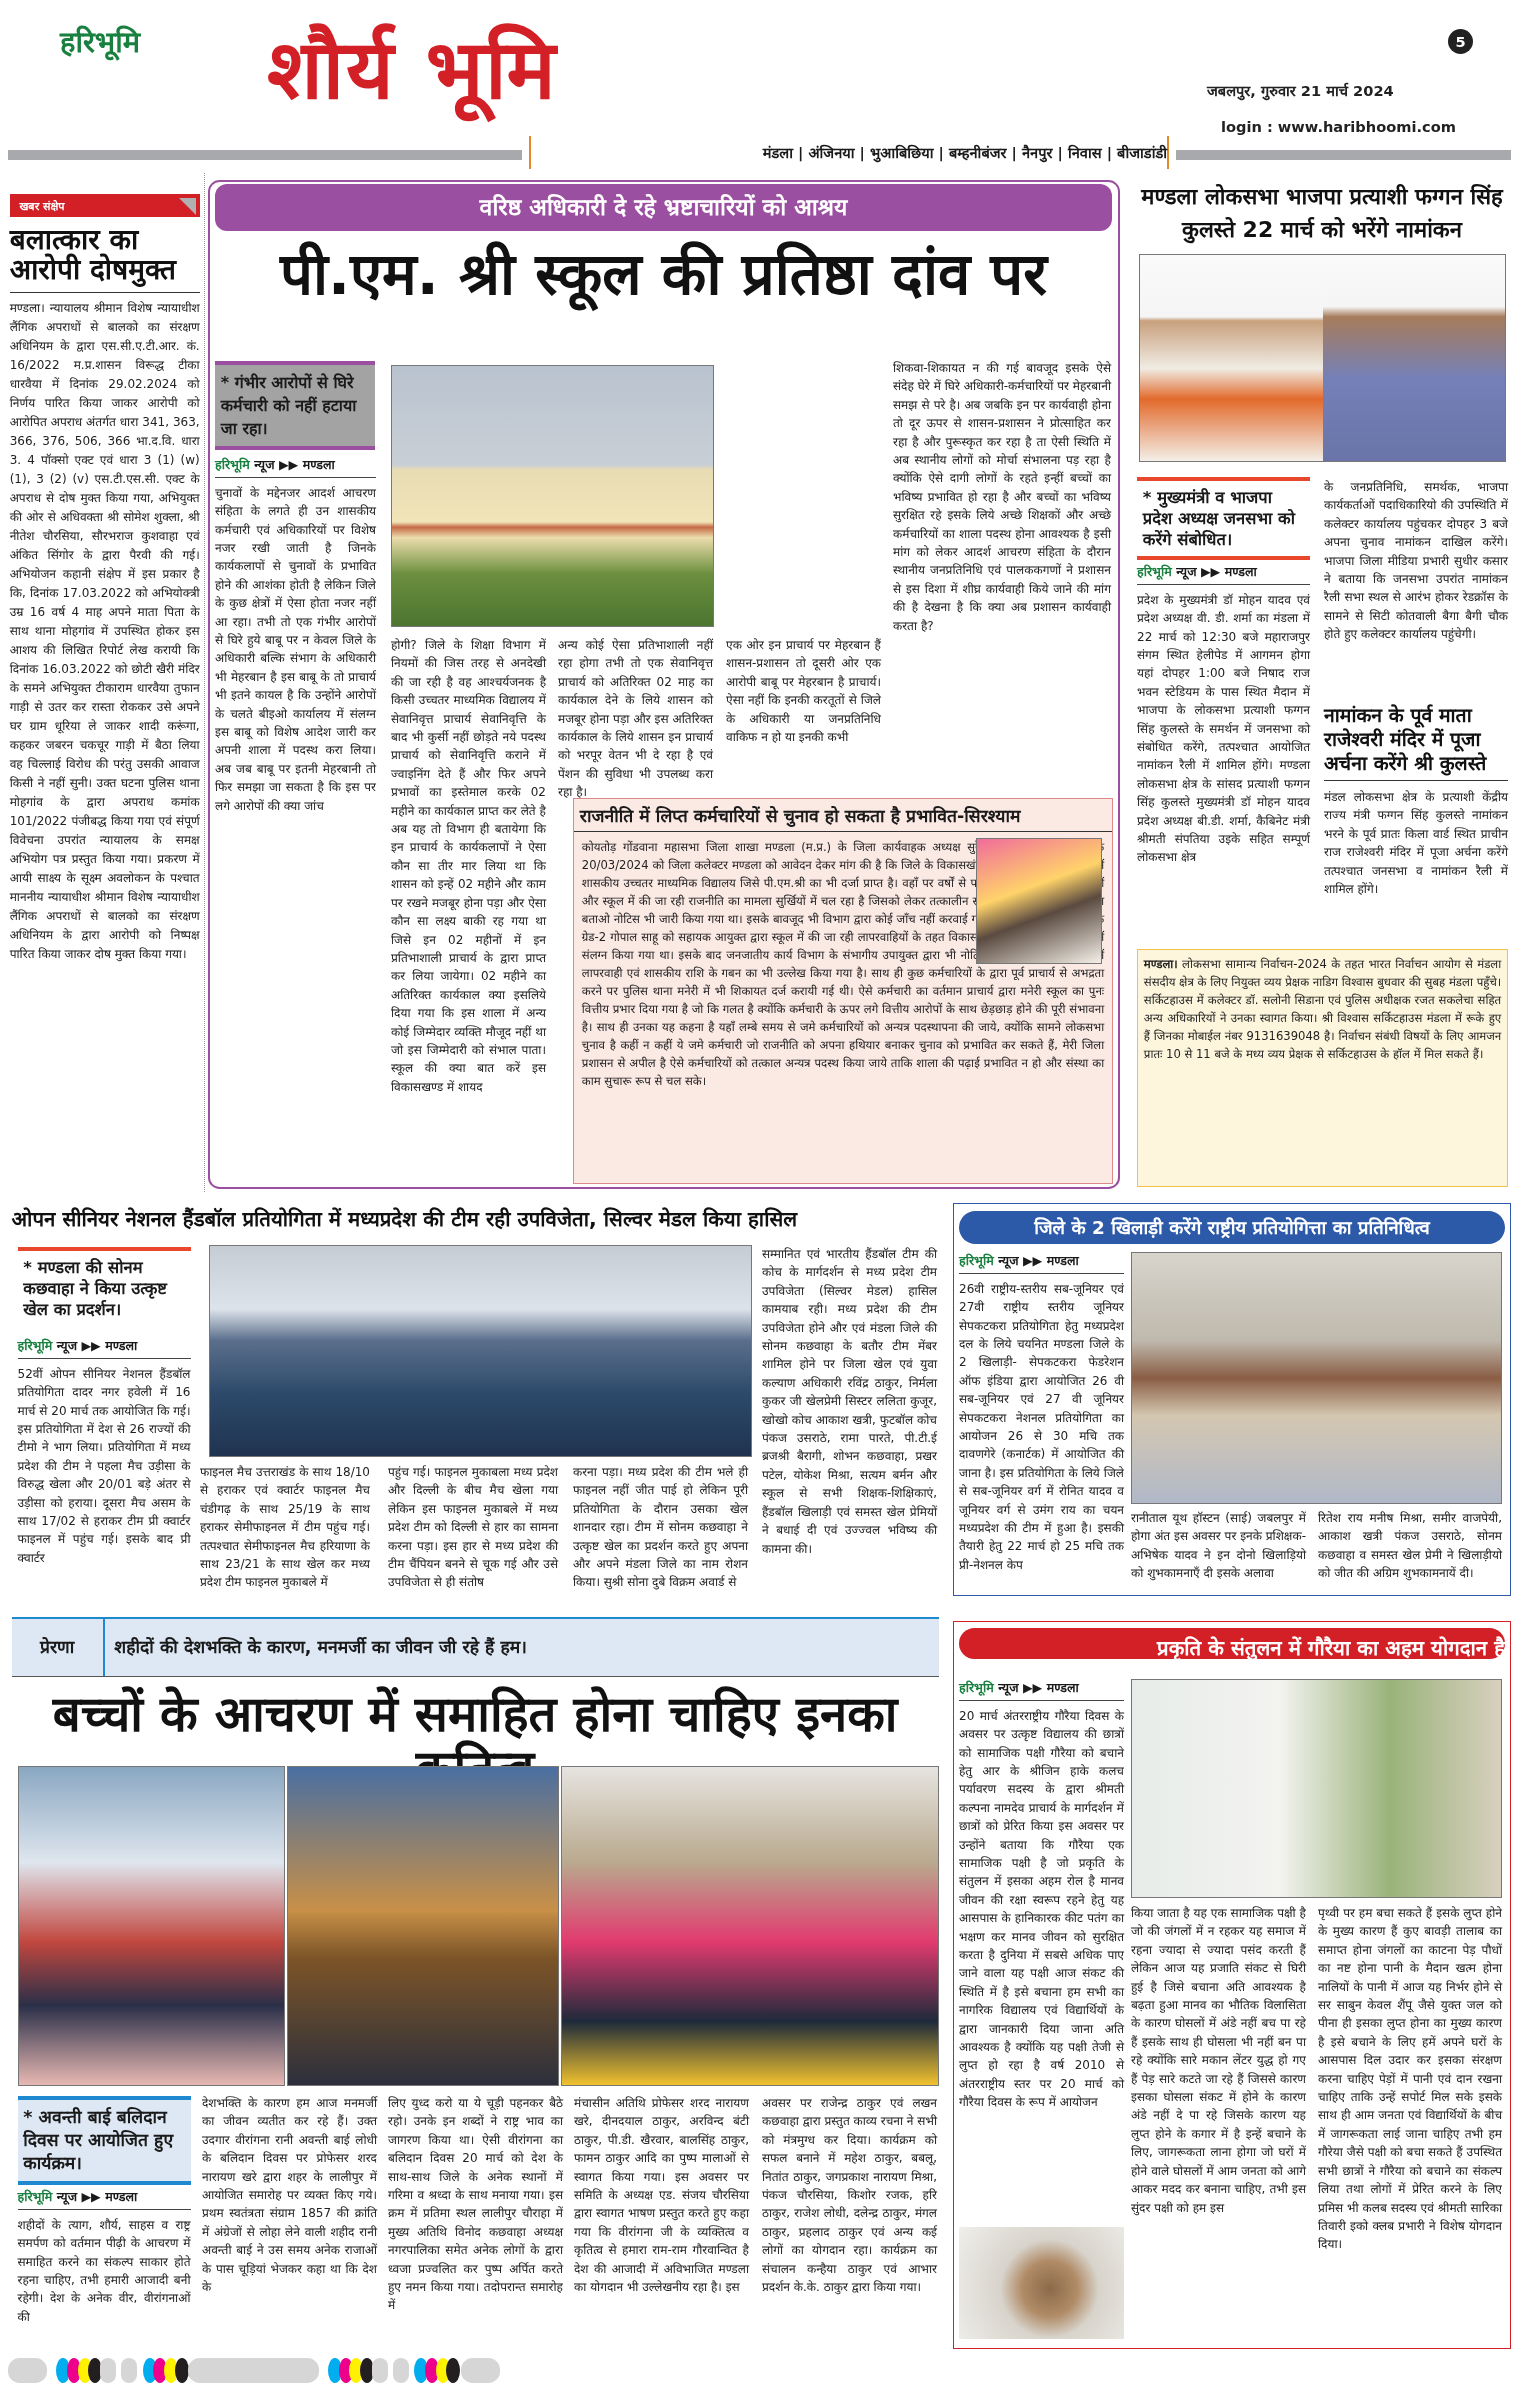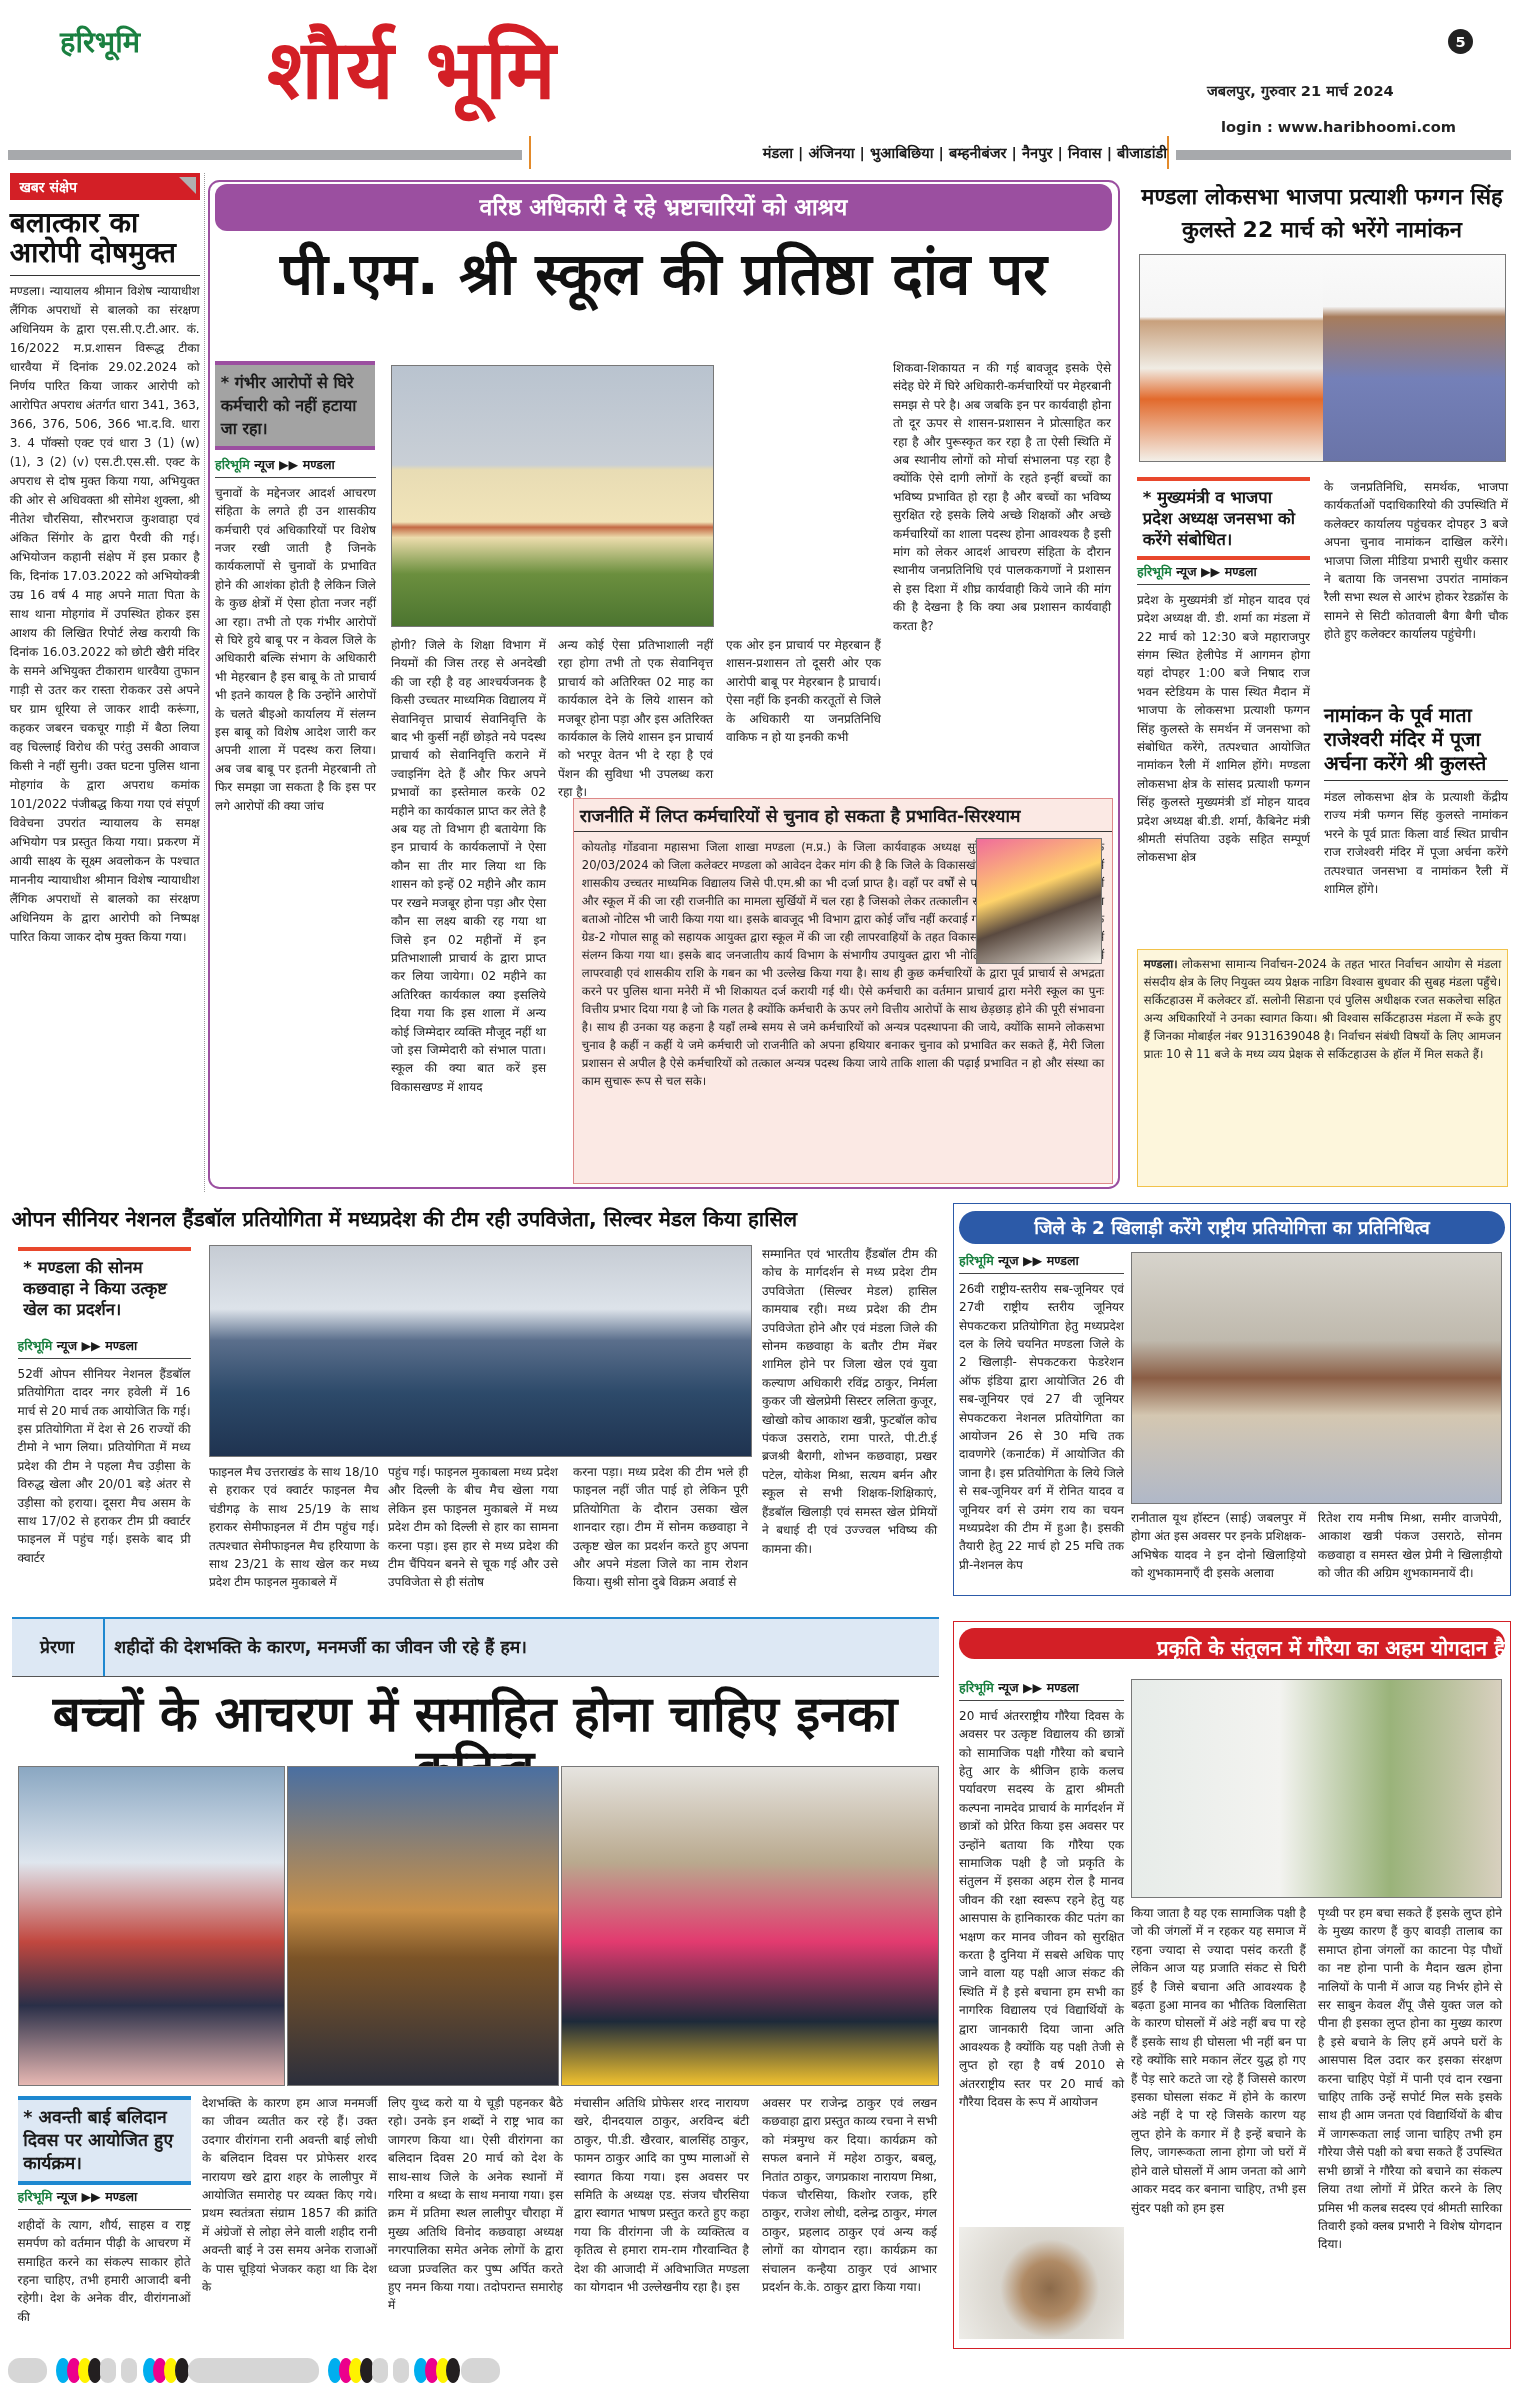--- a/index.html
+++ b/index.html
@@ -29,21 +29,21 @@
 <div class="abs masthead-brand">हरिभूमि</div>
 <div class="abs masthead-title">शौर्य भूमि</div>
 <div class="abs page-no">5</div>
 <div class="abs dateline">जबलपुर, गुरुवार 21 मार्च 2024</div>
 <div class="abs login">login : www.haribhoomi.com</div>
 <div class="abs grey-bar" style="left:7.8px;width:514px"></div>
 <div class="abs grey-bar" style="left:1176px;width:335px"></div>
 <div class="abs loc-strip">मंडला | अंजिनया | भुआबिछिया | बम्हनीबंजर | नैनपुर | निवास | बीजाडांडी</div>
 
 <div class="abs" style="left:9.7px;top:173px;width:190px;height:1019px;">
-  <div style="background:#d31f26;color:#fff;font-weight:bold;font-size:14px;padding:3.9px 9.7px;position:relative;">
+  <div style="background:#d31f26;color:#fff;font-weight:bold;font-size:11px;padding:3.9px 9.7px;position:relative;margin-top:21px;">
     <span>खबर संक्षेप</span>
     <span style="position:absolute;right:3.9px;top:3.9px;width:0;height:0;border-left:17.5px solid transparent;border-top:17.5px solid #b0b0b0"></span>
   </div>
   <div class="hl-big" style="font-size:28px;margin-top:7.8px;border-bottom:1px solid #333;padding-bottom:5.8px;">बलात्कार का आरोपी दोषमुक्त</div>
   <div class="body-text" style="margin-top:5.8px;font-size:12px;line-height:19px;">मण्डला। न्यायालय श्रीमान विशेष न्यायाधीश लैंगिक अपराधों से बालको का संरक्षण अधिनियम के द्वारा एस.सी.ए.टी.आर. कं. 16/2022 म.प्र.शासन विरूद्ध टीका धारवैया में दिनांक 29.02.2024 को निर्णय पारित किया जाकर आरोपी को आरोपित अपराध अंतर्गत धारा 341, 363, 366, 376, 506, 366 भा.द.वि. धारा 3. 4 पॉक्सो एक्ट एवं धारा 3 (1) (w) (1), 3 (2) (v) एस.टी.एस.सी. एक्ट के अपराध से दोष मुक्त किया गया, अभियुक्त की ओर से अधिवक्ता श्री सोमेश शुक्ला, श्री नीतेश चौरसिया, सौरभराज कुशवाहा एवं अंकित सिंगोर के द्वारा पैरवी की गई। अभियोजन कहानी संक्षेप में इस प्रकार है कि, दिनांक 17.03.2022 को अभियोक्त्री उम्र 16 वर्ष 4 माह अपने माता पिता के साथ थाना मोहगांव में उपस्थित होकर इस आशय की लिखित रिपोर्ट लेख करायी कि दिनांक 16.03.2022 को छोटी खैरी मंदिर के समने अभियुक्त टीकाराम धारवैया तुफान गाड़ी से उतर कर रास्ता रोककर उसे अपने घर ग्राम धूरिया ले जाकर शादी करूंगा, कहकर जबरन चकचूर गाड़ी में बैठा लिया वह चिल्लाई विरोध की परंतु उसकी आवाज किसी ने नहीं सुनी। उक्त घटना पुलिस थाना मोहगांव के द्वारा अपराध कमांक 101/2022 पंजीबद्ध किया गया एवं संपूर्ण विवेचना उपरांत न्यायालय के समक्ष अभियोग पत्र प्रस्तुत किया गया। प्रकरण में आयी साक्ष्य के सूक्ष्म अवलोकन के पश्चात माननीय न्यायाधीश श्रीमान विशेष न्यायाधीश लैंगिक अपराधों से बालको का संरक्षण अधिनियम के द्वारा आरोपी को निष्पक्ष पारित किया जाकर दोष मुक्त किया गया।</div>
 </div>
 <div class="abs col-sep" style="left:204px;top:173px;height:1019px"></div>
 
 <div class="abs" style="left:208px;top:180px;width:912px;height:1009px;border:2.9px solid #9b4fa0;border-radius:11.6px;"></div>
 <div class="abs" style="left:215px;top:184px;width:897px;height:47px;background:#9b4fa0;border-radius:12px;color:#fff;font-size:23px;font-weight:bold;text-align:center;line-height:47px">वरिष्ठ अधिकारी दे रहे भ्रष्टाचारियों को आश्रय</div>
@@ -97,21 +97,21 @@
   <div class="body-text" style="padding:4.9px 5.8px;font-size:11.6px;line-height:18px"><b>मण्डला।</b> <span>लोकसभा सामान्य निर्वाचन-2024 के तहत भारत निर्वाचन आयोग से मंडला संसदीय क्षेत्र के लिए नियुक्त व्यय प्रेक्षक नाडिग विश्वास बुधवार की सुबह मंडला पहुँचे। सर्किटहाउस में कलेक्टर डॉ. सलोनी सिडाना एवं पुलिस अधीक्षक रजत सकलेचा सहित अन्य अधिकारियों ने उनका स्वागत किया। श्री विश्वास सर्किटहाउस मंडला में रूके हुए हैं जिनका मोबाईल नंबर 9131639048 है। निर्वाचन संबंधी विषयों के लिए आमजन प्रातः 10 से 11 बजे के मध्य व्यय प्रेक्षक से सर्किटहाउस के हॉल में मिल सकते हैं।</span></div>
 </div>
 
 <div class="abs hl-big" style="left:11.6px;top:1208px;width:932px;font-size:20.4px">ओपन सीनियर नेशनल हैंडबॉल प्रतियोगिता में मध्यप्रदेश की टीम रही उपविजेता, सिल्वर मेडल किया हासिल</div>
 <div class="abs highlight-box" style="left:17.5px;top:1247px;width:173px;border-top:4.9px solid #e8472c;font-size:16.5px;line-height:21.3px">* मण्डला की सोनम कछवाहा ने किया उत्कृष्ट खेल का प्रदर्शन।</div>
 <div class="abs" style="left:17.5px;top:1337px;width:173px">
   <div class="kicker kicker-line"><span class="hb">हरिभूमि</span> <span>न्यूज ▶▶ मण्डला</span></div>
   <div class="body-text">52वीं ओपन सीनियर नेशनल हैंडबॉल प्रतियोगिता दादर नगर हवेली में 16 मार्च से 20 मार्च तक आयोजित कि गई। इस प्रतियोगिता में देश से 26 राज्यों की टीमो ने भाग लिया। प्रतियोगिता में मध्य प्रदेश की टीम ने पहला मैच उड़ीसा के विरुद्ध खेला और 20/01 बड़े अंतर से उड़ीसा को हराया। दूसरा मैच असम के साथ 17/02 से हराकर टीम प्री क्वार्टर फाइनल में पहुंच गई। इसके बाद प्री क्वार्टर</div>
 </div>
 <div class="abs img-ph" style="left:209px;top:1245px;width:543px;height:212px;background:linear-gradient(180deg,#c6ccd4 0%,#dde3ea 30%,#5b6f8c 45%,#2d4a6a 70%,#1f3350 100%)"></div>
-<div class="abs body-text" style="left:209px;top:1463px;width:170px">फाइनल मैच उत्तराखंड के साथ 18/10 से हराकर एवं क्वार्टर फाइनल मैच चंडीगढ़ के साथ 25/19 के साथ हराकर सेमीफाइनल में टीम पहुंच गई। तत्पश्चात सेमीफाइनल मैच हरियाणा के साथ 23/21 के साथ खेल कर मध्य प्रदेश टीम फाइनल मुकाबले में</div>
+<div class="abs body-text" style="left:200px;top:1463px;width:170px">फाइनल मैच उत्तराखंड के साथ 18/10 से हराकर एवं क्वार्टर फाइनल मैच चंडीगढ़ के साथ 25/19 के साथ हराकर सेमीफाइनल में टीम पहुंच गई। तत्पश्चात सेमीफाइनल मैच हरियाणा के साथ 23/21 के साथ खेल कर मध्य प्रदेश टीम फाइनल मुकाबले में</div>
 <div class="abs body-text" style="left:388px;top:1463px;width:170px">पहुंच गई। फाइनल मुकाबला मध्य प्रदेश और दिल्ली के बीच मैच खेला गया लेकिन इस फाइनल मुकाबले में मध्य प्रदेश टीम को दिल्ली से हार का सामना करना पड़ा। इस हार से मध्य प्रदेश की टीम चैंपियन बनने से चूक गई और उसे उपविजेता से ही संतोष</div>
 <div class="abs body-text" style="left:573px;top:1463px;width:175px">करना पड़ा। मध्य प्रदेश की टीम भले ही फाइनल नहीं जीत पाई हो लेकिन पूरी प्रतियोगिता के दौरान उसका खेल शानदार रहा। टीम में सोनम कछवाहा ने उत्कृष्ट खेल का प्रदर्शन करते हुए अपना और अपने मंडला जिले का नाम रोशन किया। सुश्री सोना दुबे विक्रम अवार्ड से</div>
 <div class="abs body-text" style="left:762px;top:1245px;width:175px">सम्मानित एवं भारतीय हैंडबॉल टीम की कोच के मार्गदर्शन से मध्य प्रदेश टीम उपविजेता (सिल्वर मेडल) हासिल कामयाब रही। मध्य प्रदेश की टीम उपविजेता होने और एवं मंडला जिले की सोनम कछवाहा के बतौर टीम मेंबर शामिल होने पर जिला खेल एवं युवा कल्याण अधिकारी रविंद्र ठाकुर, निर्मला कुकर जी खेलप्रेमी सिस्टर ललिता कुजूर, खोखो कोच आकाश खत्री, फुटबॉल कोच पंकज उसराठे, रामा पारते, पी.टी.ई ब्रजश्री बैरागी, शोभन कछवाहा, प्रखर पटेल, योकेश मिश्रा, सत्यम बर्मन और स्कूल से सभी शिक्षक-शिक्षिकाएं, हैंडबॉल खिलाड़ी एवं समस्त खेल प्रेमियों ने बधाई दी एवं उज्ज्वल भविष्य की कामना की।</div>
 
 <div class="abs" style="left:953px;top:1203px;width:558px;height:393px;border:1.9px solid #2c5aa8"></div>
 <div class="abs" style="left:959px;top:1211px;width:546px;height:33px;background:#2c5aa8;border-radius:16.5px;color:#fff;font-weight:bold;font-size:18.4px;text-align:center;line-height:33px">जिले के 2 खिलाड़ी करेंगे राष्ट्रीय प्रतियोगित्ता का प्रतिनिधित्व</div>
 <div class="abs" style="left:959px;top:1252px;width:165px">
   <div class="kicker kicker-line"><span class="hb">हरिभूमि</span> <span>न्यूज ▶▶ मण्डला</span></div>
   <div class="body-text">26वी राष्ट्रीय-स्तरीय सब-जूनियर एवं 27वी राष्ट्रीय स्तरीय जूनियर सेपकटकरा प्रतियोगिता हेतु मध्यप्रदेश दल के लिये चयनित मण्डला जिले के 2 खिलाड़ी- सेपकटकरा फेडरेशन ऑफ इंडिया द्वारा आयोजित 26 वी सब-जूनियर एवं 27 वी जूनियर सेपकटकरा नेशनल प्रतियोगिता का आयोजन 26 से 30 मचि तक दावणगेरे (कनार्टक) में आयोजित की जाना है। इस प्रतियोगिता के लिये जिले से सब-जूनियर वर्ग में रोनित यादव व जूनियर वर्ग से उमंग राय का चयन मध्यप्रदेश की टीम में हुआ है। इसकी तैयारी हेतु 22 मार्च हो 25 मचि तक प्री-नेशनल केप</div>
 </div>

